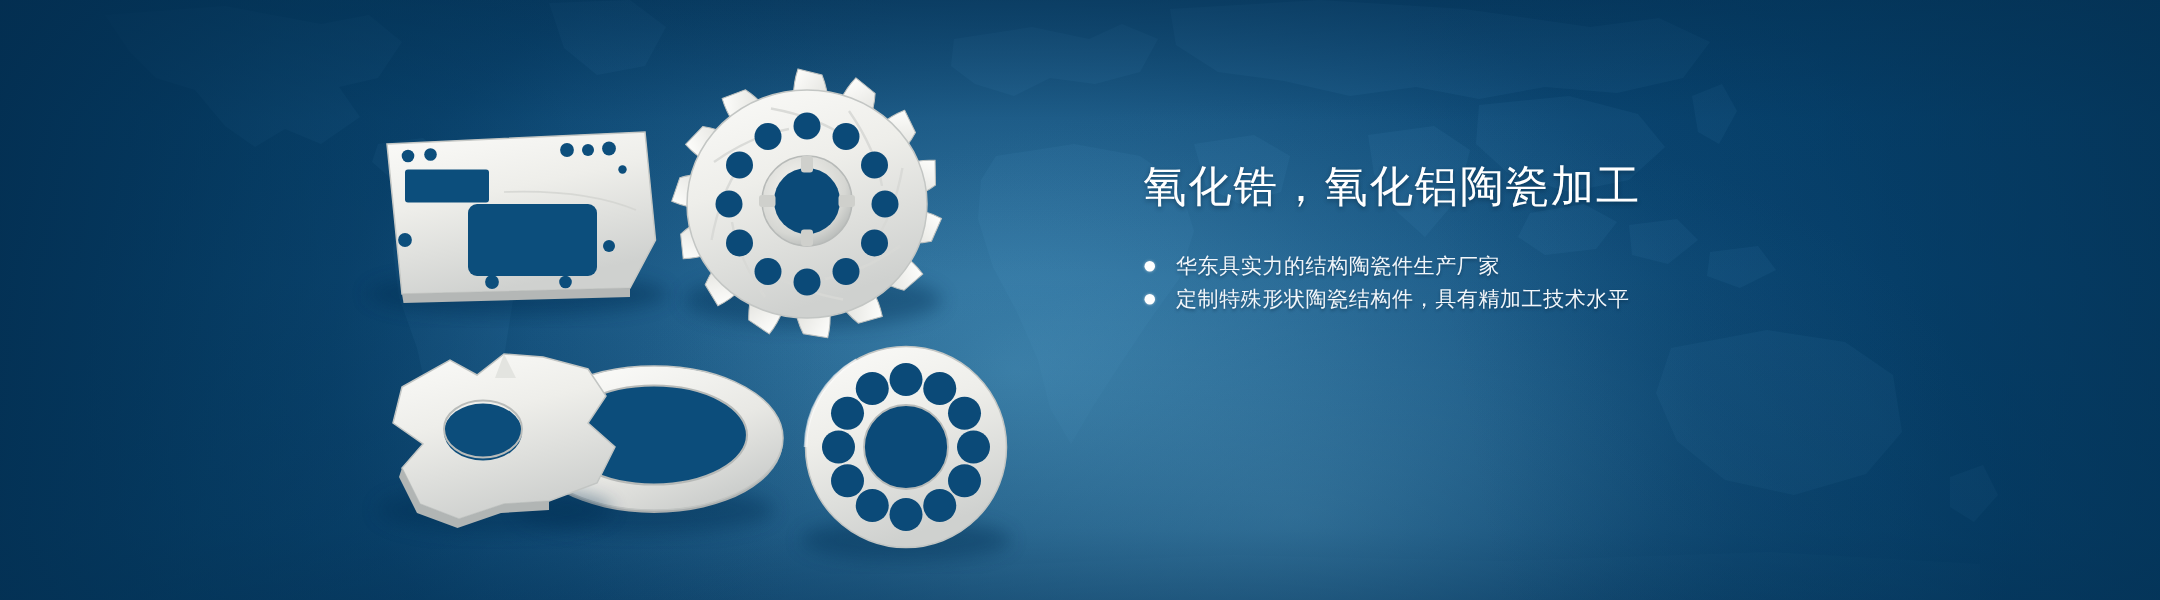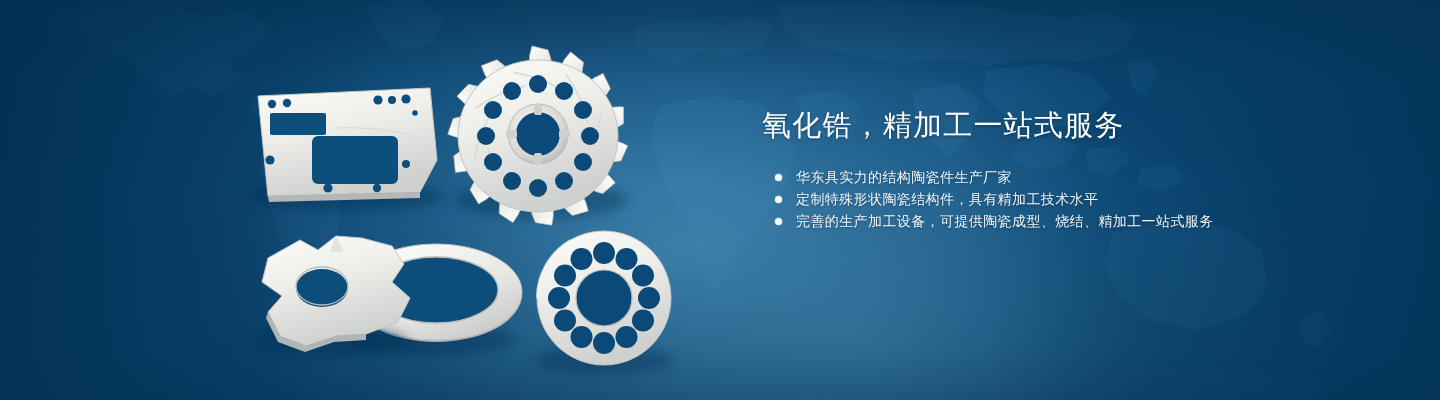--- a/index.html
+++ b/index.html
@@ -104,21 +104,21 @@
     line-height: 42px;
     letter-spacing: 1.2px;
     font-weight: 400;
     margin: 0 0 20px 0;
     white-space: nowrap;
     text-shadow: 0 1px 3px rgba(2,30,52,0.45);
   }
 
   .bullets {
     list-style: none;
-    margin: 12px;
+    margin: 0;
     padding: 0;
   }
 
   .bullet {
     position: relative;
     padding-left: 22px;
     color: #f2f6fa;
     font-size: 14px;
     line-height: 22px;
     letter-spacing: 0.4px;
@@ -352,31 +352,27 @@
           <circle cx="-39" cy="-22.5" r="11"></circle>
           <circle cx="-22.5" cy="-39" r="11"></circle>
         </g>
 
         <path d="M-67 0 a67 67 0 0 1 34 -58" fill="none" stroke="#ffffff" stroke-width="2.4" opacity="0.55"></path>
       </g>
     </svg>
   </div>
 
   <div class="copy">
-    <h1 class="headline">氧化锆，精加工一站式服务</h1>
+    <h1 class="headline">氧化锆，氧化铝陶瓷加工</h1>
 
     <ul class="bullets">
       <li class="bullet">
         <span class="dot"></span>
         <span>华东具实力的结构陶瓷件生产厂家</span>
       </li>
       <li class="bullet">
         <span class="dot"></span>
         <span>定制特殊形状陶瓷结构件，具有精加工技术水平</span>
       </li>
-      <li class="bullet">
-        <span class="dot"></span>
-        <span>完善的生产加工设备，可提供陶瓷成型、烧结、精加工一站式服务</span>
-      </li>
     </ul>
   </div>
 
 </div>
 
 </body></html>

